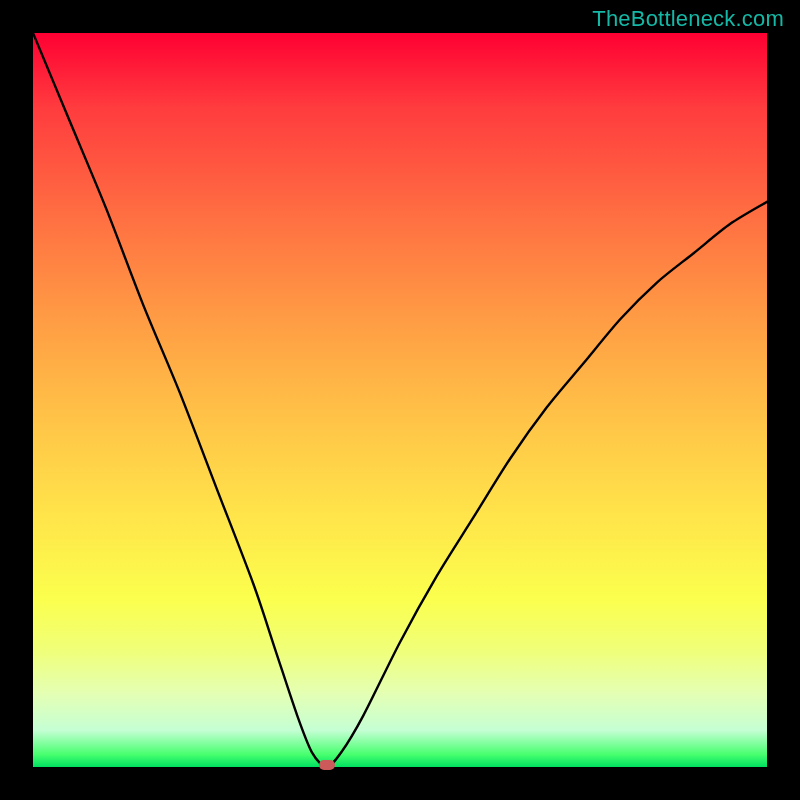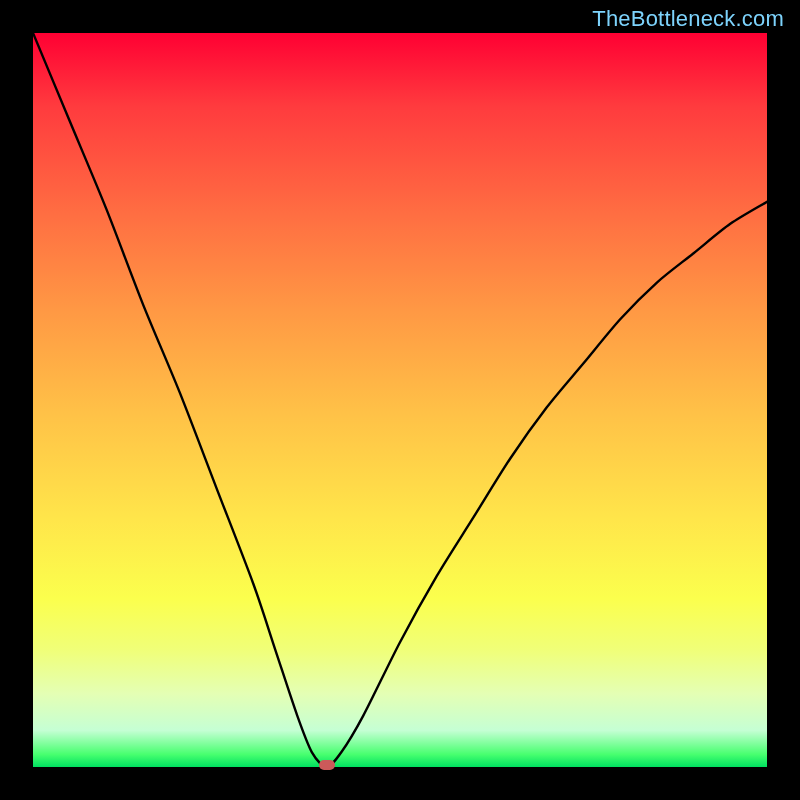--- a/index.html
+++ b/index.html
@@ -38,21 +38,21 @@
       #e4ffb4 90%,
       #c5ffd4 95%,
       #47ff6f 98.3%,
       #00e060 100%
     );
   }
   .watermark {
     position: absolute;
     top: 6px;
     right: 16px;
-    color: #7dd3fc;
+    color: #14b8a6;
     font-size: 22px;
     letter-spacing: 0.2px;
     font-weight: 500;
   }
   svg.curve {
     position: absolute;
     top: 0;
     left: 0;
     width: 734px;
     height: 734px;

